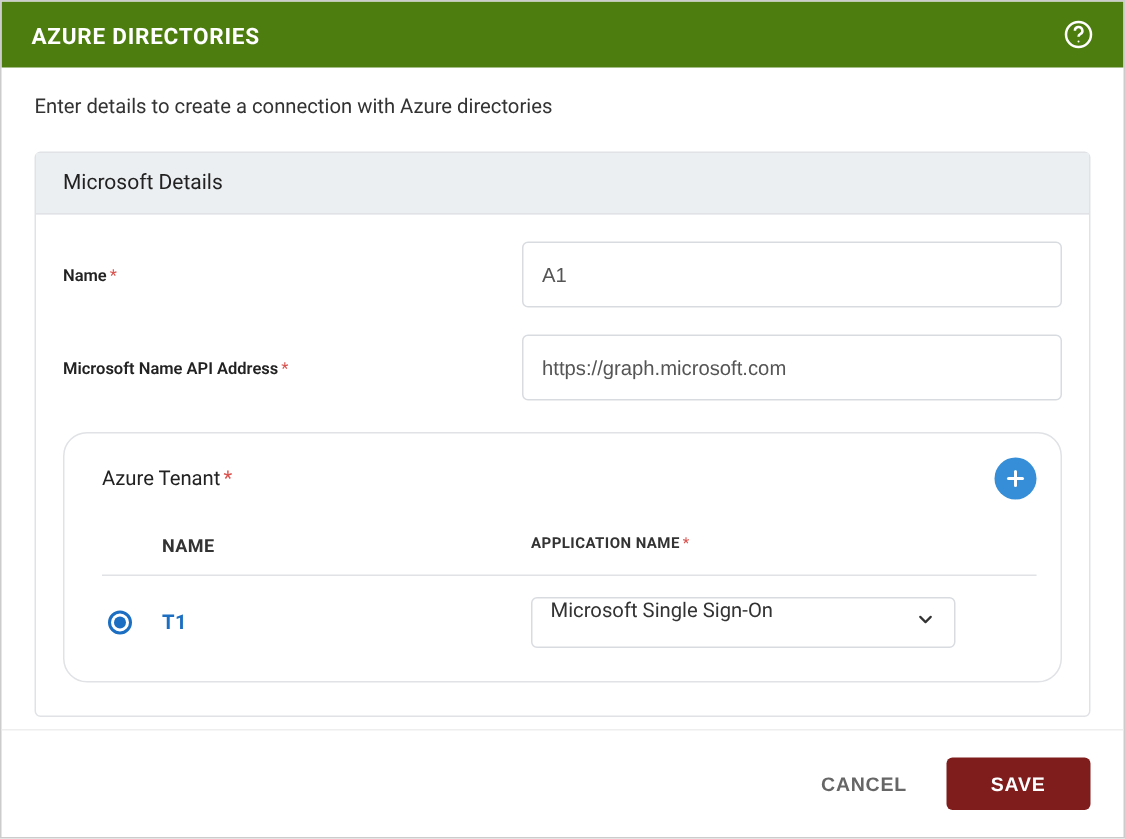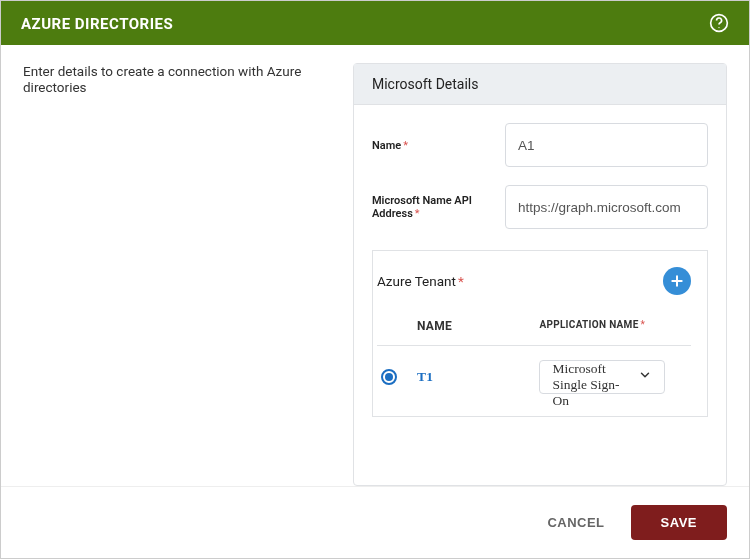--- a/index.html
+++ b/index.html
@@ -28,21 +28,21 @@
     .help-icon {
       color: #fff;
       display: flex;
       align-items: center;
       cursor: pointer;
     }
     .body {
       padding: 18px 22px 0 22px;
       flex: 1;
       display: flex;
-      flex-direction: row;
+      flex-direction: column;
     }
     .intro {
       font-size: 13.5px;
       color: #333;
       margin-bottom: 22px;
     }
     .panel {
       border: 1px solid #e0e2e5;
       border-radius: 4px;
     }
@@ -72,22 +72,22 @@
       flex: 1;
       height: 44px;
       border: 1px solid #d8dbe0;
       border-radius: 4px;
       padding: 0 12px;
       font-size: 13.5px;
       color: #555;
     }
     .tenant-box {
       border: 1px solid #e0e2e5;
-      border-radius: 0;
-      padding: 16px 16px 22px 4px;
+      border-radius: 16px;
+      padding: 16px 16px 22px 25px;
       margin-top: 21px;
     }
     .tenant-header {
       display: flex;
       justify-content: space-between;
       align-items: center;
       margin-bottom: 24px;
     }
     .tenant-title {
       font-size: 13.5px;
@@ -110,21 +110,20 @@
       padding: 0 4px 12px 4px;
       border-bottom: 1px solid #e0e2e5;
     }
     .col-radio { width: 36px; }
     .col-name { width: 40%; font-size: 12px; font-weight: 700; color: #333; letter-spacing: 0.3px; }
     .col-app { flex: 1; font-size: 10px; font-weight: 700; color: #333; letter-spacing: 0.3px; }
     .tenant-row {
       display: flex;
       align-items: center;
       padding: 14px 4px 0 4px;
-      font-family: Liberation Serif, serif;
     }
     .radio-outer {
       width: 16px;
       height: 16px;
       border: 2px solid #1b6ec2;
       border-radius: 50%;
       display: flex;
       align-items: center;
       justify-content: center;
       cursor: pointer;

